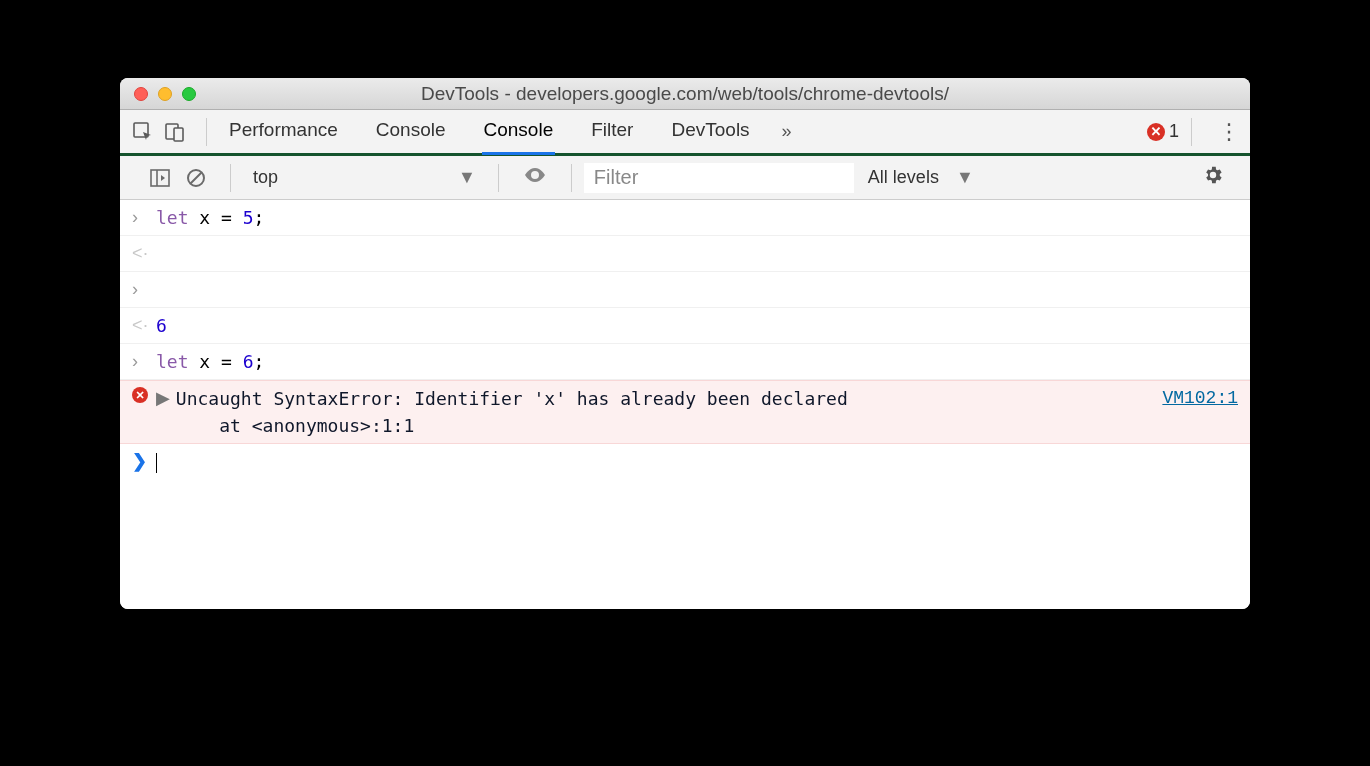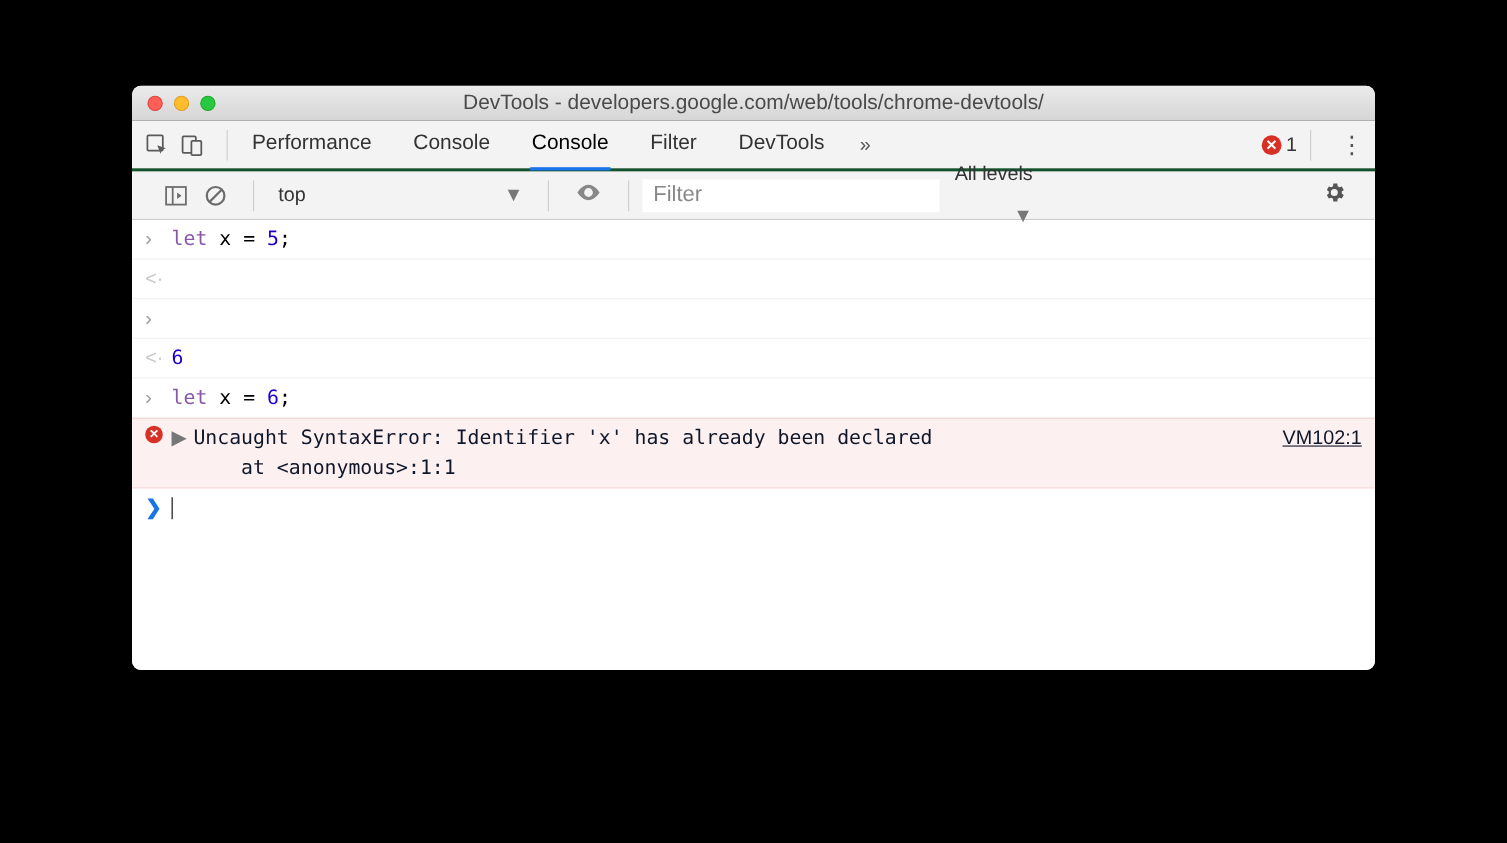--- a/index.html
+++ b/index.html
@@ -107,21 +107,21 @@
   }
   .context-sel .caret { color: #777; }
   .eye { margin: 0 12px; color: #888; cursor: pointer; }
   .filter {
     height: 30px; width: 270px;
     border: none; background: #fff;
     padding: 0 10px; font-size: 20px; color: #333;
     outline: none;
   }
   .filter::placeholder { color: #888; }
-  .levels { margin-left: 14px; display: flex; align-items: flex-end; gap: 17px; cursor: pointer; flex-direction: column; }
+  .levels { margin-left: 14px; display: flex; align-items: flex-end; gap: 17px; cursor: pointer; }
   .toolbar-spacer { flex: 1; }
   .gear { color: #555; cursor: pointer; }
 
   .console-body {
     background: #fff;
     min-height: 380px;
     font-family: Menlo, Monaco, Consolas, monospace;
     font-size: 18px;
     padding-bottom: 130px;
   }
@@ -152,22 +152,22 @@
     color: #777; margin-right: 6px; font-family: -apple-system, sans-serif;
     display: inline-block;
   }
   .err-icon-sm {
     width: 16px; height: 16px; border-radius: 50%;
     background: #d93025; color: #fff;
     display: inline-flex; align-items: center; justify-content: center;
     font-size: 11px; font-weight: bold;
   }
   .row.error .src {
-    color: #0f172a; text-decoration: underline;
-    font-family: Liberation Sans, sans-serif;
+    color: #0369a1; text-decoration: underline;
+    font-family: Liberation Mono, monospace;
     margin-left: auto; padding-left: 20px;
   }
   .row.prompt { border-bottom: none; }
   .row.prompt .gutter { color: #1a73e8; font-weight: bold; }
   .row.prompt .cursor-bar {
     display: inline-block; width: 1px; height: 20px;
     background: #000; vertical-align: middle;
   }
 
   

